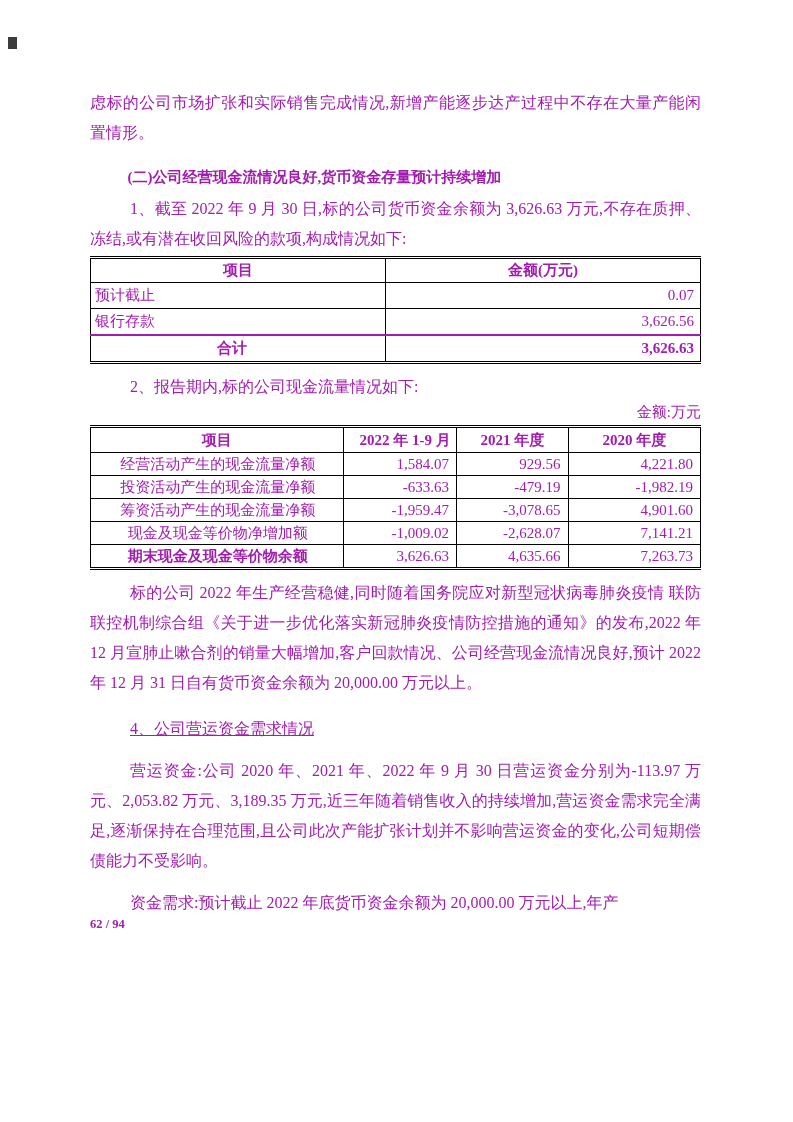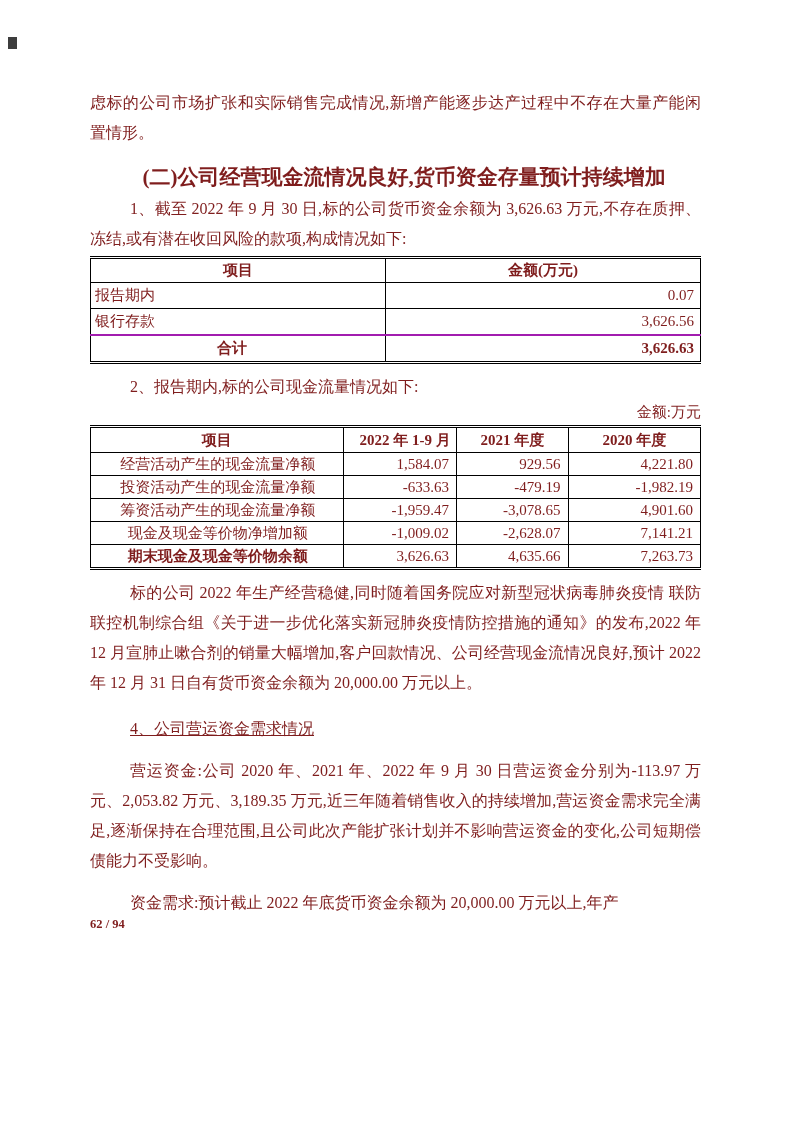--- a/index.html
+++ b/index.html
@@ -3,32 +3,32 @@
 <meta charset="utf-8">
 <style>
   html,body { margin:0; padding:0; background:#ffffff; }
   .page {
     position:relative;
     width:793px; height:1122px;
     background:#ffffff;
     box-sizing:border-box;
     padding:88px 92px 0 90px;
     font-family:"Liberation Serif","DejaVu Serif",serif;
-    color:#7f1d1d;
+    color:#a21caf;
     overflow:hidden;
   }
   .artifact {
     position:absolute; left:8px; top:37px;
     width:9px; height:12px; background:#3d3d3d;
   }
   p, .h { margin:0; font-size:16px; line-height:30px; text-align:justify; }
   .indent   { text-indent:2.5em; }
   .noindent { text-indent:0; }
 
-  .sec-heading { margin-top:14px; font-size:21px; font-weight:bold; text-indent:2.5em; line-height:30px; }
+  .sec-heading { margin-top:14px; font-size:15px; font-weight:bold; text-indent:2.5em; line-height:30px; }
   .p-cashbal   { margin-top:2px; }
   .p-cfintro   { margin-top:8px; }
   .unit-note   { margin-top:0; font-size:15px; line-height:20px; text-align:right; text-indent:0; }
   .h-selffunds { margin-top:15px; }
   .p-selffunds { margin-top:8px; }
   .h-workcap   { margin-top:16px;text-decoration:underline; }
   .p-workcap   { margin-top:12px; }
   .p-funding   { margin-top:14px; line-height:26px; }
   .page-number { margin-top:1px; text-align:left; font-weight:bold; font-size:12.5px; line-height:14px; }
 
@@ -80,21 +80,21 @@
         <col class="col1-b">
       </colgroup>
     <thead>
       <tr>
         <th>项目</th>
         <th>金额(万元)</th>
       </tr>
     </thead>
     <tbody>
       <tr>
-        <td class="c-item">报告期内</td>
+        <td class="c-item">预计截止</td>
         <td class="c-amt">0.07</td>
       </tr>
       <tr>
         <td class="c-item">银行存款</td>
         <td class="c-amt">3,626.56</td>
       </tr>
       <tr class="total-row">
         <td class="c-item">合计</td>
         <td class="c-amt">3,626.63</td>
       </tr>

